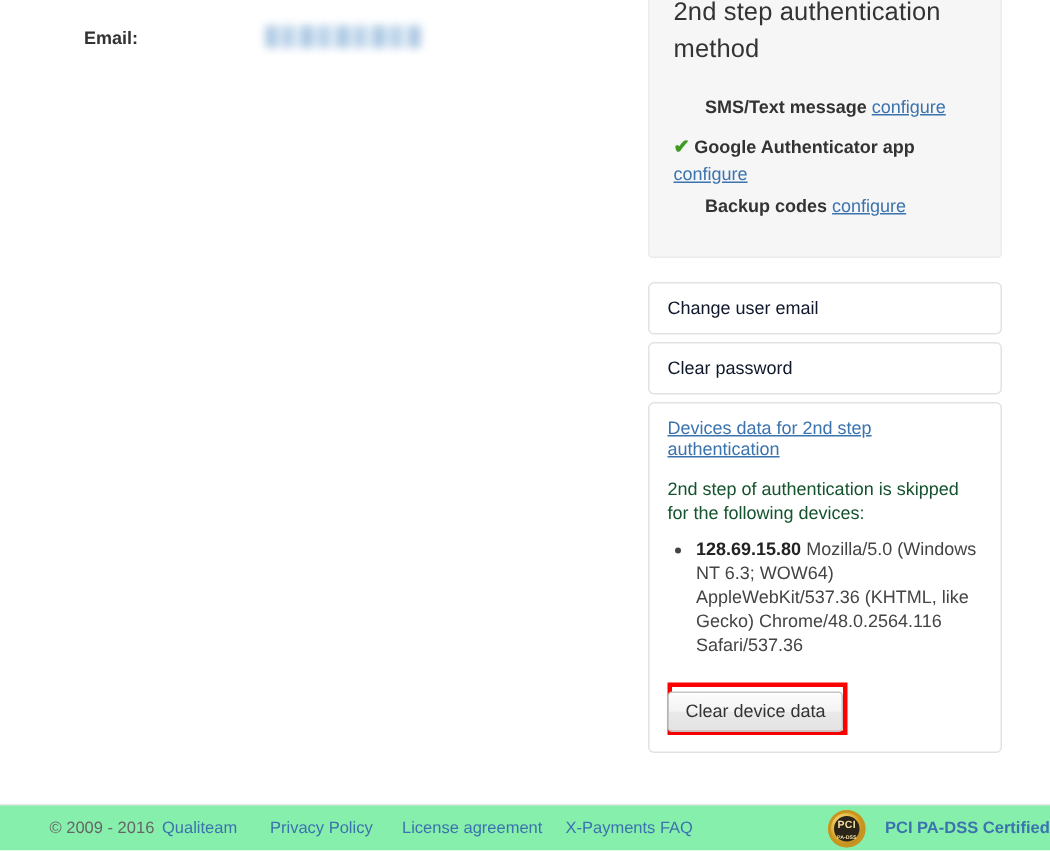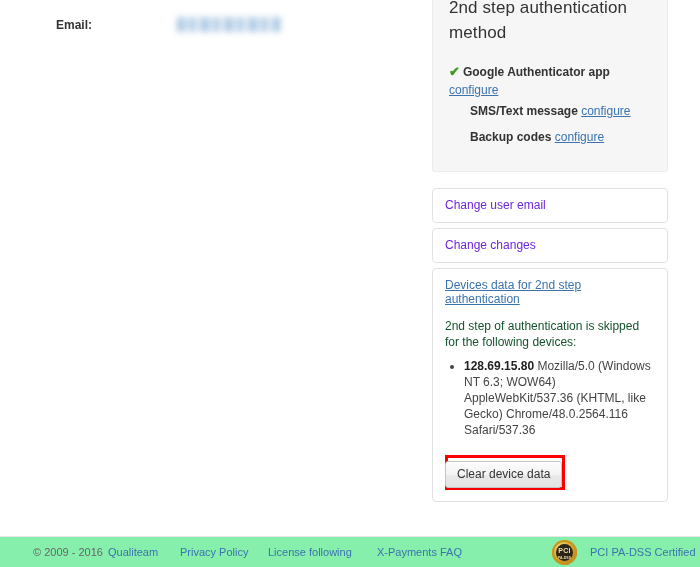--- a/index.html
+++ b/index.html
@@ -141,21 +141,21 @@
     padding-left: 21px;
     margin-bottom: 9px;
   }
   a.link {
     color: #3b73af;
     text-decoration: underline;
     font-size: 12px;
     cursor: pointer;
   }
   a.link-plain {
-    color: #6d28d9;
+    color: #0f172a;
     text-decoration: none;
     font-size: 12px;
     cursor: pointer;
   }
   .configure-below {
     display: block;
     padding-left: 0;
     margin-top: 1px;
   }
 
@@ -288,62 +288,63 @@
     line-height: 4px;
     letter-spacing: 0;
   }
   .pci-text {
     position: absolute;
     left: 590px;
     top: 9px;
     font-size: 11px;
     color: #3b73af;
     white-space: nowrap;
+    font-weight: bold;
   }
 </style>
 </head>
 <body>
 
 <div class="form-area">
 
   <div class="field-row">
     <span class="field-label">Email:</span>
     <span class="field-value-redacted"></span>
   </div>
 
 
 </div>
 
 <div class="sidebar">
 
   <div class="panel-gray">
     <div class="panel-title">2nd step authentication method</div>
 
+    <div class="method method-indent">
+      <span class="method-name">SMS/Text message</span>
+      <a class="link">configure</a>
+    </div>
+
     <div class="method method-primary">
       <span class="check-icon">✔</span><span class="method-name">Google Authenticator app</span>
       <a class="link configure-below">configure</a>
     </div>
 
     <div class="method method-indent">
-      <span class="method-name">SMS/Text message</span>
-      <a class="link">configure</a>
-    </div>
-
-    <div class="method method-indent">
       <span class="method-name">Backup codes</span>
       <a class="link">configure</a>
     </div>
   </div>
 
   <div class="panel nav-panel">
     <a class="link-plain">Change user email</a>
   </div>
 
   <div class="panel nav-panel nav-panel-2">
-    <a class="link-plain">Change changes</a>
+    <a class="link-plain">Clear password</a>
   </div>
 
   <div class="panel devices-panel">
     <div class="devices-head">
       <a class="link">Devices data for 2nd step authentication</a>
     </div>
 
     <p class="devices-desc">2nd step of authentication is skipped for the following devices:</p>
 
     <ul class="device-list">
@@ -356,21 +357,21 @@
     </div>
   </div>
 
 </div>
 
 <div class="footer">
   <div class="footer-inner">
     <span class="copyright">© 2009 - 2016</span>
     <a class="footer-link fl-1">Qualiteam</a>
     <a class="footer-link fl-2">Privacy Policy</a>
-    <a class="footer-link fl-3">License following</a>
+    <a class="footer-link fl-3">License agreement</a>
     <a class="footer-link fl-4">X-Payments FAQ</a>
 
     <div class="pci-badge">
       <div class="pci-inner">
         <span>PCI</span>
         <span class="pci-sub">PA-DSS</span>
       </div>
     </div>
     <span class="pci-text">PCI PA-DSS Certified</span>
   </div>

